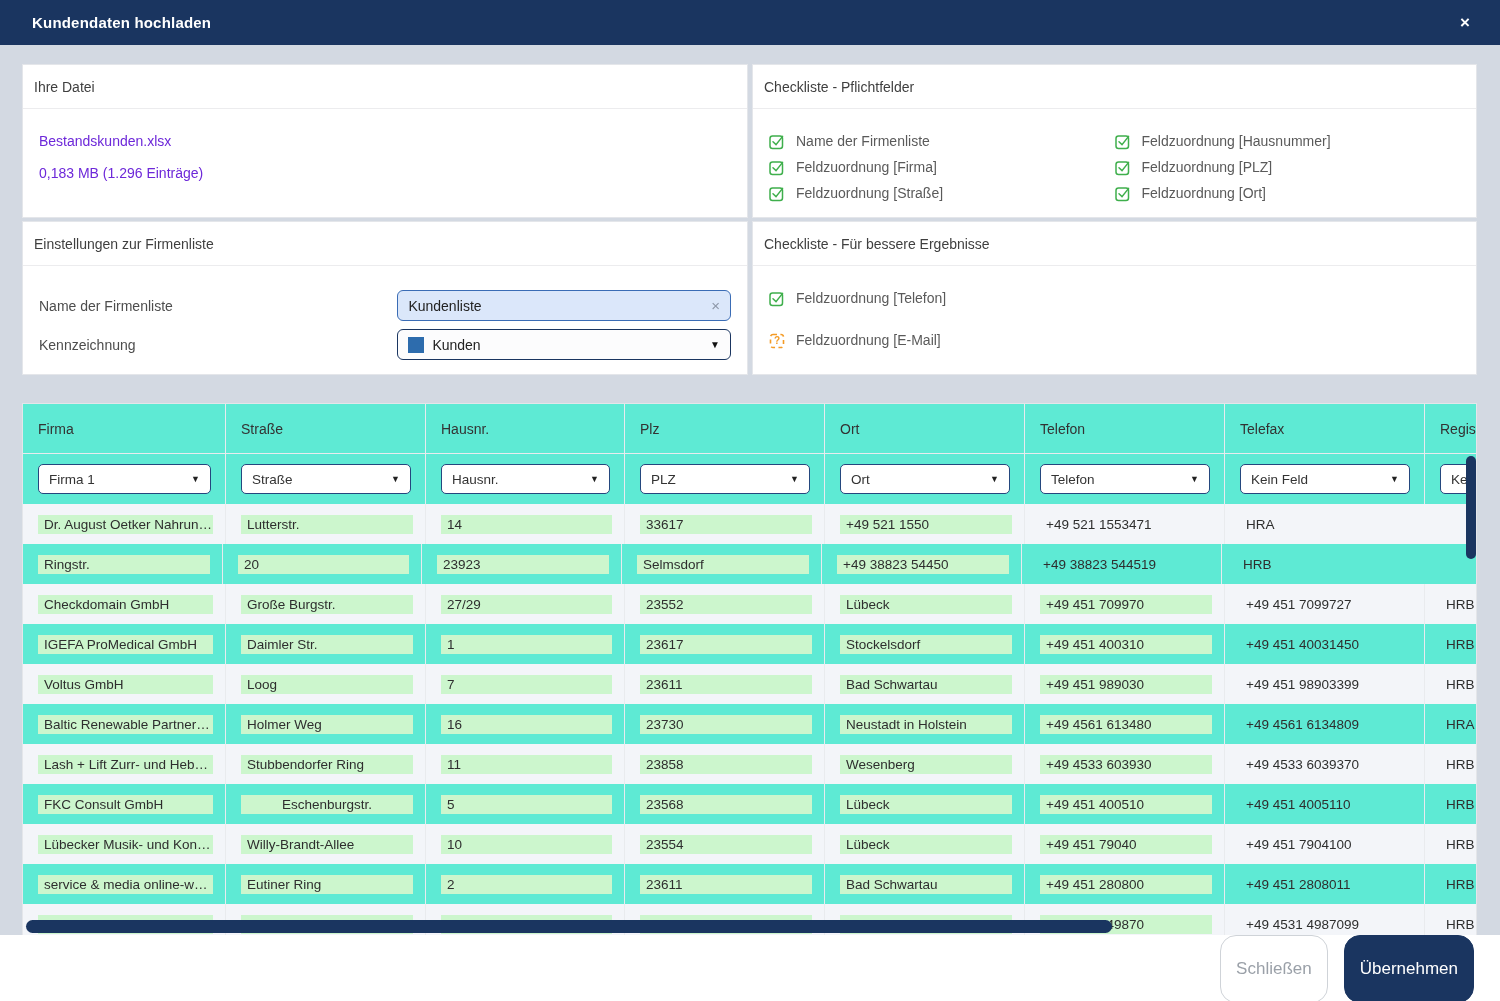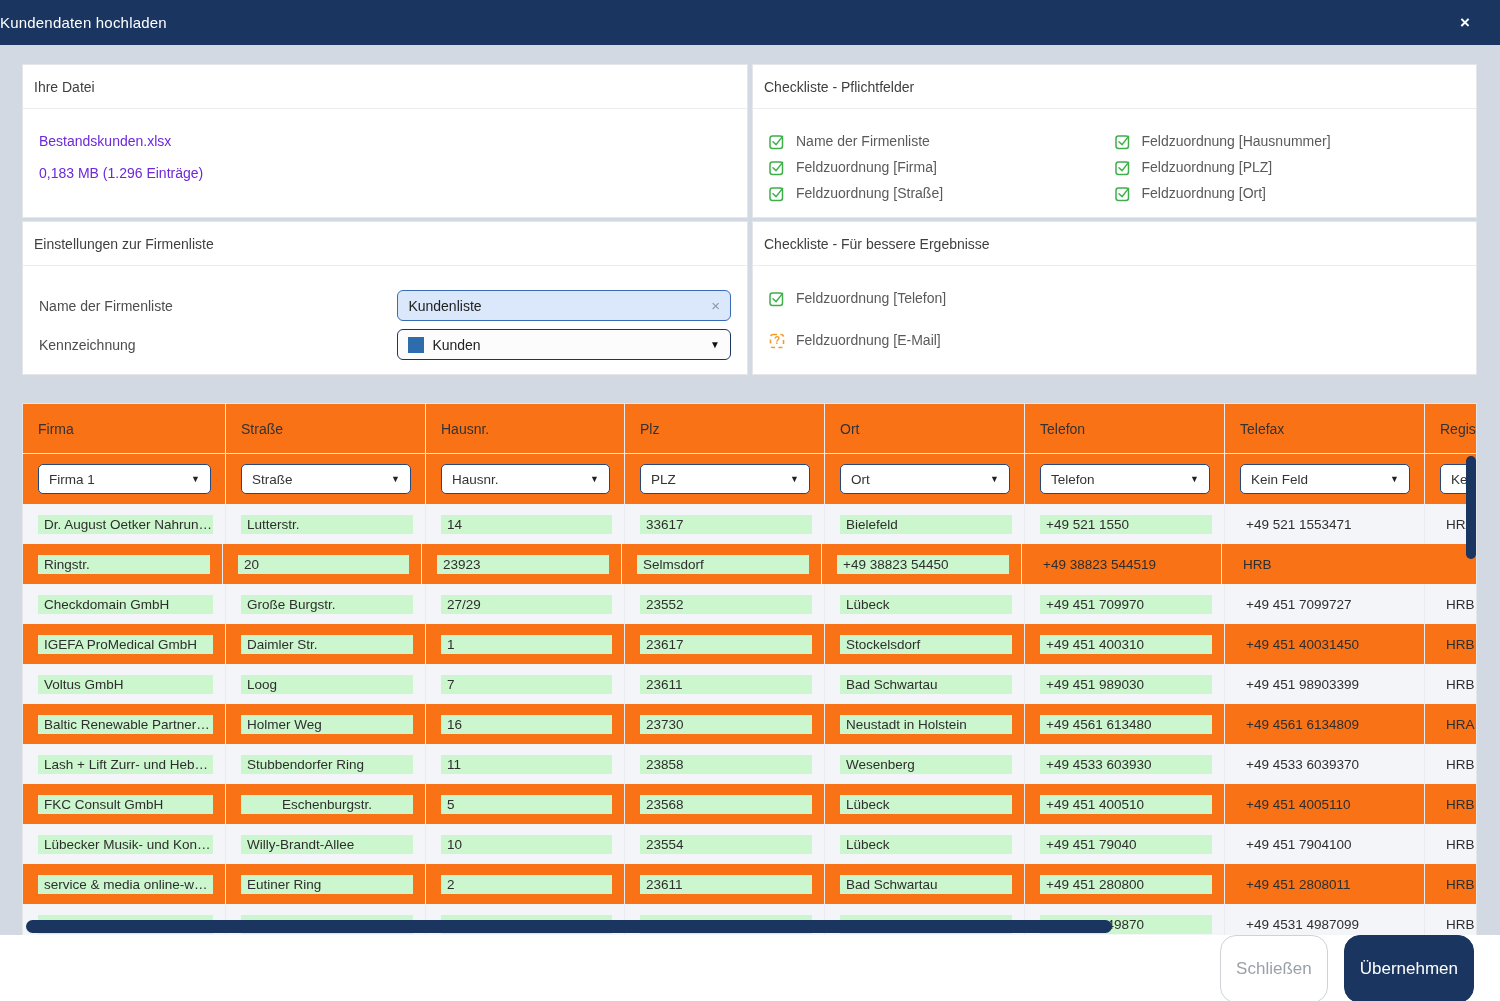--- a/index.html
+++ b/index.html
@@ -7,21 +7,21 @@
     --pagebg:#d3d9e2; --panelborder:#e4e6ea; --colline:#e9ebee;
   }
   *{box-sizing:border-box; margin:0; padding:0;}
   html,body{width:1500px; height:1001px; overflow:hidden;}
   body{font-family:"Liberation Sans","DejaVu Sans",sans-serif; background:#fff;}
 
   .modal{width:1500px; height:1001px; display:flex; flex-direction:column;}
 
   
   .modal-header{height:45px; background:var(--navy); color:#fff; display:flex; align-items:center; flex:0 0 45px;}
-  .modal-title{font-size:15px; font-weight:400; letter-spacing:.2px;}
+  .modal-title{font-size:15px; font-weight:700; padding-left:32px; letter-spacing:.2px;}
   .modal-close{margin-left:auto; margin-right:30px; font-size:17px; font-weight:700; cursor:pointer; line-height:1;}
 
   
   .modal-body{flex:0 0 890px; background:var(--pagebg); padding:19px 23px 0 22px; overflow:hidden;}
   .panel-grid{display:grid; grid-template-columns:726px 725px; grid-template-rows:154px 154px; gap:3px 4px; margin-bottom:28px;}
   .panel{background:#fff; border:1px solid var(--panelborder); overflow:hidden;}
   .panel-title{height:44px; display:flex; align-items:center; padding:0 11px; font-size:14px; color:#3f3f3f; border-bottom:1px solid #ececee;}
   .panel-body{padding:24px 16px 0 16px;}
   .file-line{font-size:14px; color:#6d28d9; margin-bottom:16px;}
 
@@ -34,21 +34,21 @@
   
   .settings-row{display:flex; align-items:center; margin-bottom:8px;}
   .settings-label{width:360px; font-size:14px; color:#4d4d4d;}
   .text-input{width:335px; height:31px; background:#dbe7fa; border:1px solid #3a6cb5; border-radius:6px; display:flex; align-items:center; padding:0 10px; font-size:14px; color:#222;}
   .text-input .clear{margin-left:auto; color:#8d97a8; font-size:15px; cursor:pointer;}
   .select-box{width:335px; height:31px; background:#fcfcfd; border:1.5px solid var(--navy); border-radius:6px; display:flex; align-items:center; padding:0 10px; font-size:14px; color:#222; cursor:pointer;}
   .select-box .swatch{width:16px; height:16px; background:#2d6cad; margin-right:8px; flex:0 0 16px;}
   .select-box .arrow{margin-left:auto; font-size:10px; color:#111;}
 
   
-  .table-panel{position:relative; width:1455px; height:581px; background:#f97316; border:1px solid var(--panelborder); overflow:hidden;}
+  .table-panel{position:relative; width:1455px; height:581px; background:#5eead4; border:1px solid var(--panelborder); overflow:hidden;}
   .t-row{display:flex; width:1661px;}
   .t-hcell{height:50px; display:flex; align-items:center; padding-left:15px; font-size:14px; color:#333; border-right:1px solid var(--colline); border-bottom:1px solid var(--colline); flex:0 0 auto;}
   .t-scell{height:50px; display:flex; align-items:center; padding:0 14px 0 15px; border-right:1px solid var(--colline); flex:0 0 auto;}
   .col-select{width:100%; height:30px; border:1.5px solid #24477e; border-radius:5px; background:#fff; display:flex; align-items:center; padding:0 10px; font-size:13.5px; color:#333; cursor:pointer; white-space:nowrap; overflow:hidden;}
   .col-select .arrow{margin-left:auto; font-size:9px; color:#222; padding-left:6px;}
   .d-row{display:flex; width:1661px; height:40px;}
   .d-row.alt{background:#f3f5f9;}
   .d-cell{display:flex; align-items:center; padding:0 12px 0 15px; border-right:1px solid var(--colline); flex:0 0 auto; overflow:hidden;}
   .val{display:block; width:100%; font-size:13.5px; color:#2e2e2e; white-space:nowrap; overflow:hidden; padding:2px 6px;}
   .val.green{background:var(--cellgreen);}
@@ -251,23 +251,20 @@
             <div class="d-cell" style="width: 200px;">
               <span class="val green">Lutterstr.</span>
             </div>
             <div class="d-cell" style="width: 199px;">
               <span class="val green">14</span>
             </div>
             <div class="d-cell" style="width: 200px;">
               <span class="val green">33617</span>
             </div>
             <div class="d-cell" style="width: 200px;">
-              <span class="val green">Bielefeld</span>
-            </div>
-            <div class="d-cell" style="width: 200px;">
               <span class="val green">+49 521 1550</span>
             </div>
             <div class="d-cell" style="width: 200px;">
               <span class="val">+49 521 1553471</span>
             </div>
             <div class="d-cell" style="width: 259px;">
               <span class="val">HRA</span>
             </div>
           </div>
           <div class="d-row">

